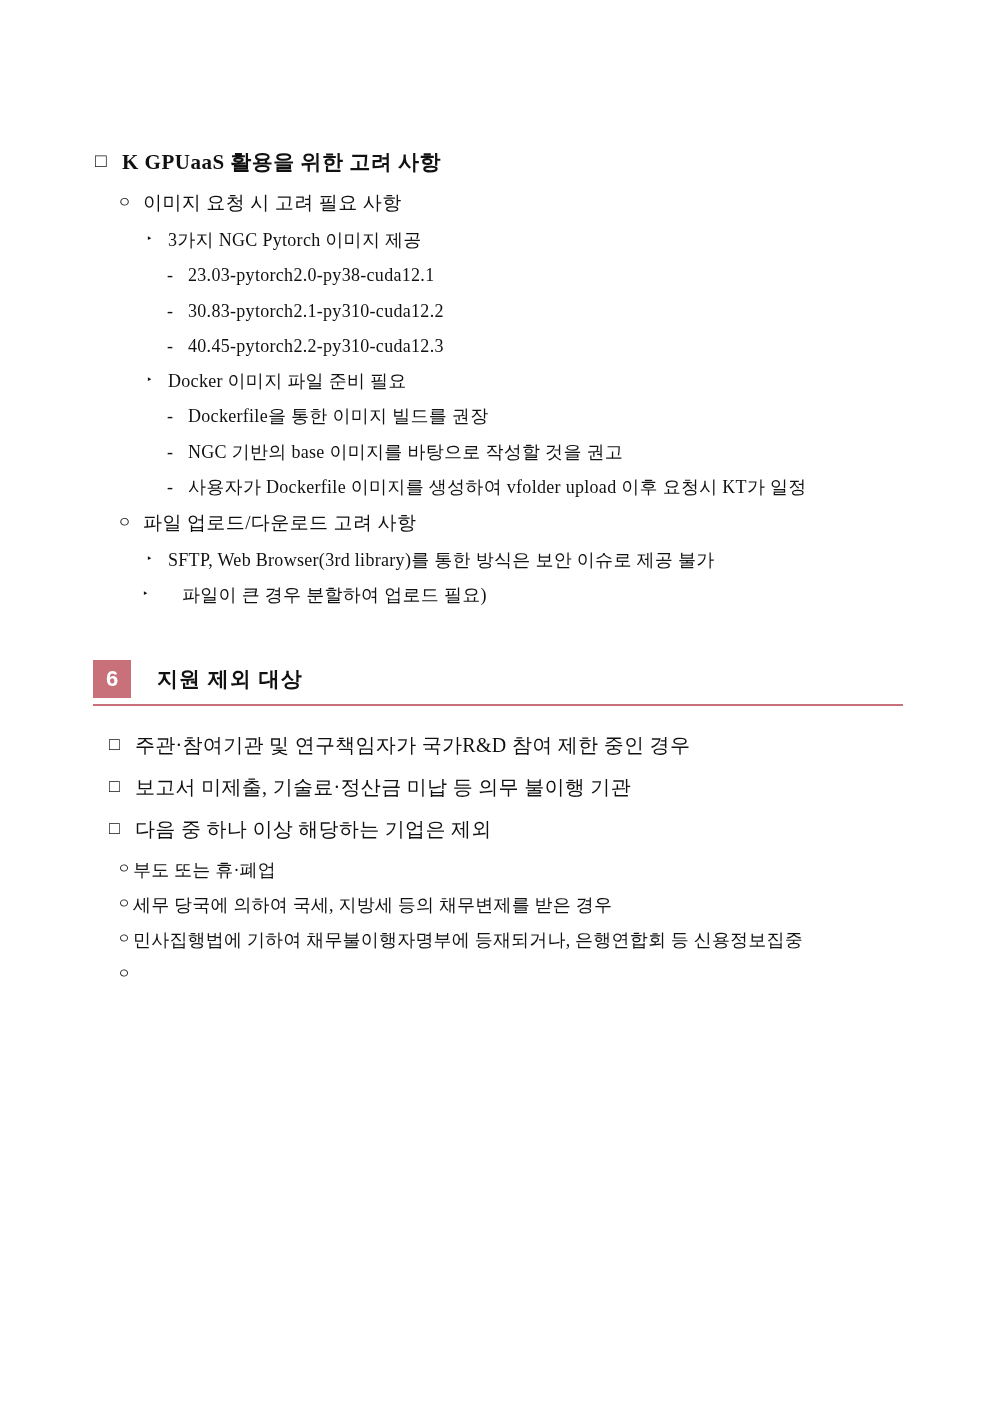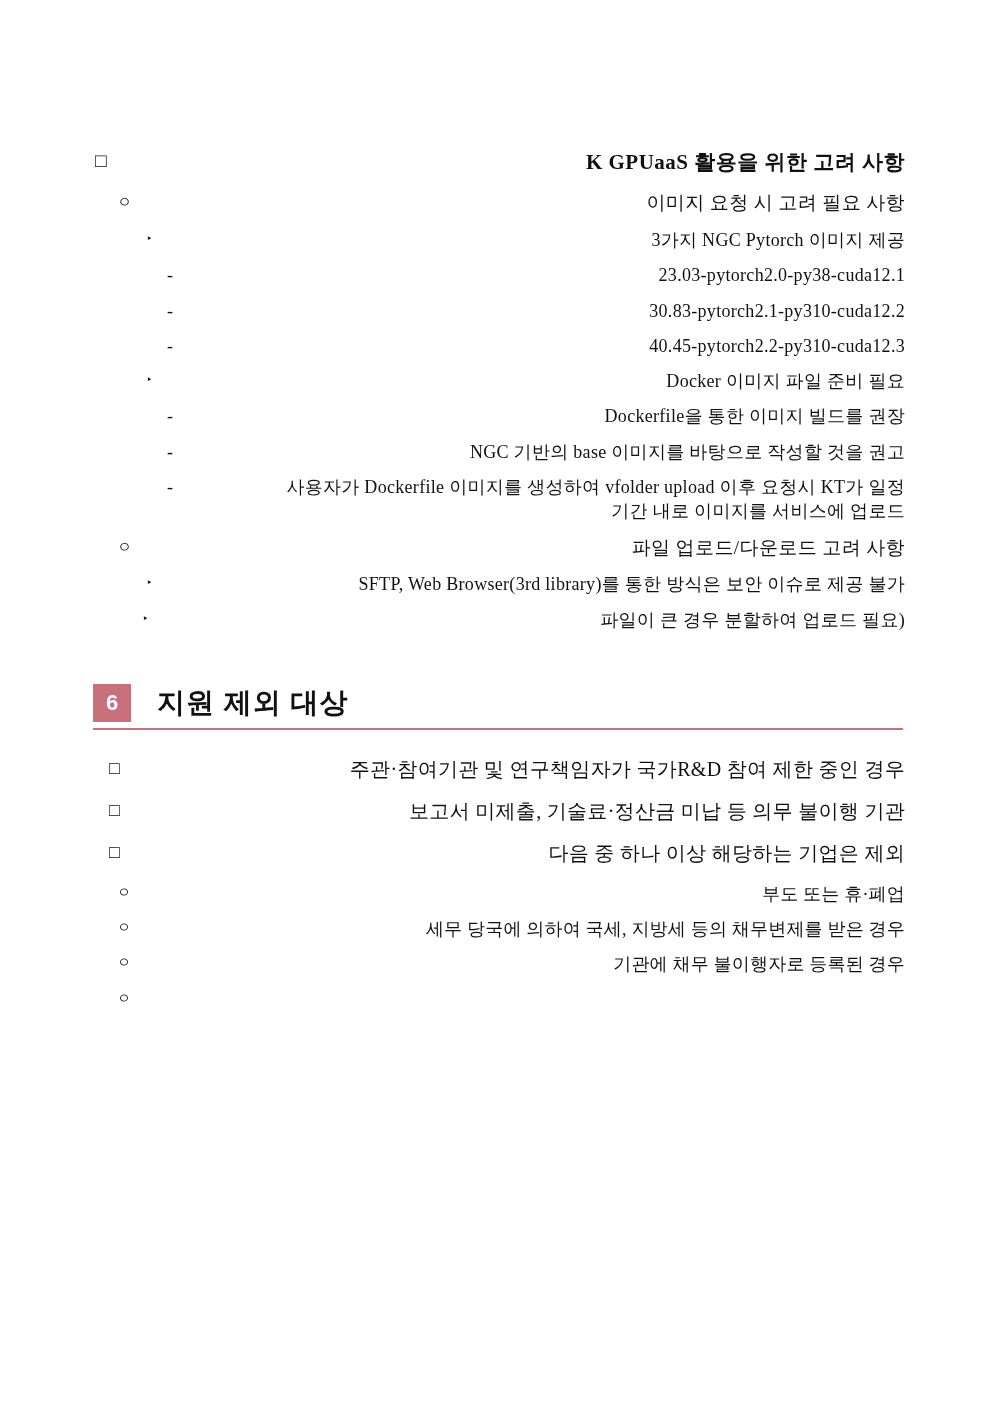--- a/index.html
+++ b/index.html
@@ -35,21 +35,20 @@
     align-items: flex-start;
     line-height: 1.35;
   }
   .marker {
     flex: 0 0 auto;
     display: inline-block;
     text-align: left;
   }
   .txt {
     flex: 1 1 auto;
-    text-align: right;
   }
 
   
   .h-square {
     font-size: 21px;
     font-weight: bold;
     letter-spacing: 0.5px;
     margin-bottom: 14px;
   }
   .h-square .marker {
@@ -121,21 +120,21 @@
     font-weight: bold;
     font-size: 22px;
     display: flex;
     align-items: center;
     justify-content: center;
     flex: 0 0 auto;
   }
   .sec-title {
     font-family: "Liberation Sans", sans-serif;
     font-weight: bold;
-    font-size: 28px;
+    font-size: 21px;
     letter-spacing: 1px;
     margin-left: 26px;
     color: #111111;
     white-space: nowrap;
   }
   .sec-rule {
     height: 2px;
     background: #c9717a;
     width: 810px;
     margin-left: -2px;
@@ -217,38 +216,37 @@
 
     <div class="row lvl-dash">
       <span class="marker">-</span>
       <span class="txt">NGC 기반의 base 이미지를 바탕으로 작성할 것을 권고</span>
     </div>
 
     <div class="row lvl-dash">
       <span class="marker">-</span>
       <span class="txt">
         <span class="hang justify">사용자가 Dockerfile 이미지를 생성하여 vfolder upload 이후 요청시 KT가 일정</span>
-        <span class="hang-2">기간 내로 이미지를 서비스에 업로드</span>
       </span>
     </div>
 
     <div class="row lvl-o">
       <span class="marker">ㅇ</span>
       <span class="txt">파일 업로드/다운로드 고려 사항</span>
     </div>
 
     <div class="row lvl-tri">
       <span class="marker">‣</span>
       <span class="txt">SFTP, Web Browser(3rd library)를 통한 방식은 보안 이슈로 제공 불가</span>
     </div>
 
     <div class="row lvl-tri" style="margin-left:48px;">
       <span class="marker">‣</span>
       <span class="txt">
-        <span class="hang" style="margin-left:10px;">파일이 큰 경우 분할하여 업로드 필요)</span>
+        <span class="hang" style="margin-left:18px;">파일이 큰 경우 분할하여 업로드 필요)</span>
       </span>
     </div>
 
     <div class="sec-header">
       <div class="sec-num">6</div>
       <div class="sec-title">지원 제외 대상</div>
     </div>
     <div class="sec-rule"></div>
 
     <div class="row s6-square">
@@ -272,21 +270,21 @@
     </div>
 
     <div class="row s6-o">
       <span class="marker">ㅇ</span>
       <span class="txt">세무 당국에 의하여 국세, 지방세 등의 채무변제를 받은 경우</span>
     </div>
 
     <div class="row s6-o">
       <span class="marker">ㅇ</span>
       <span class="txt">
-        <span class="indent-line">기관에 채무 불이행자로 등록된 경우</span>
+        <span class="hang">민사집행법에 기하여 채무불이행자명부에 등재되거나, 은행연합회 등 신용정보집중</span>
       </span>
     </div>
 
     <div class="row s6-o">
       <span class="marker">ㅇ</span>
       <span class="txt">
       </span>
     </div>
 
   </div>

